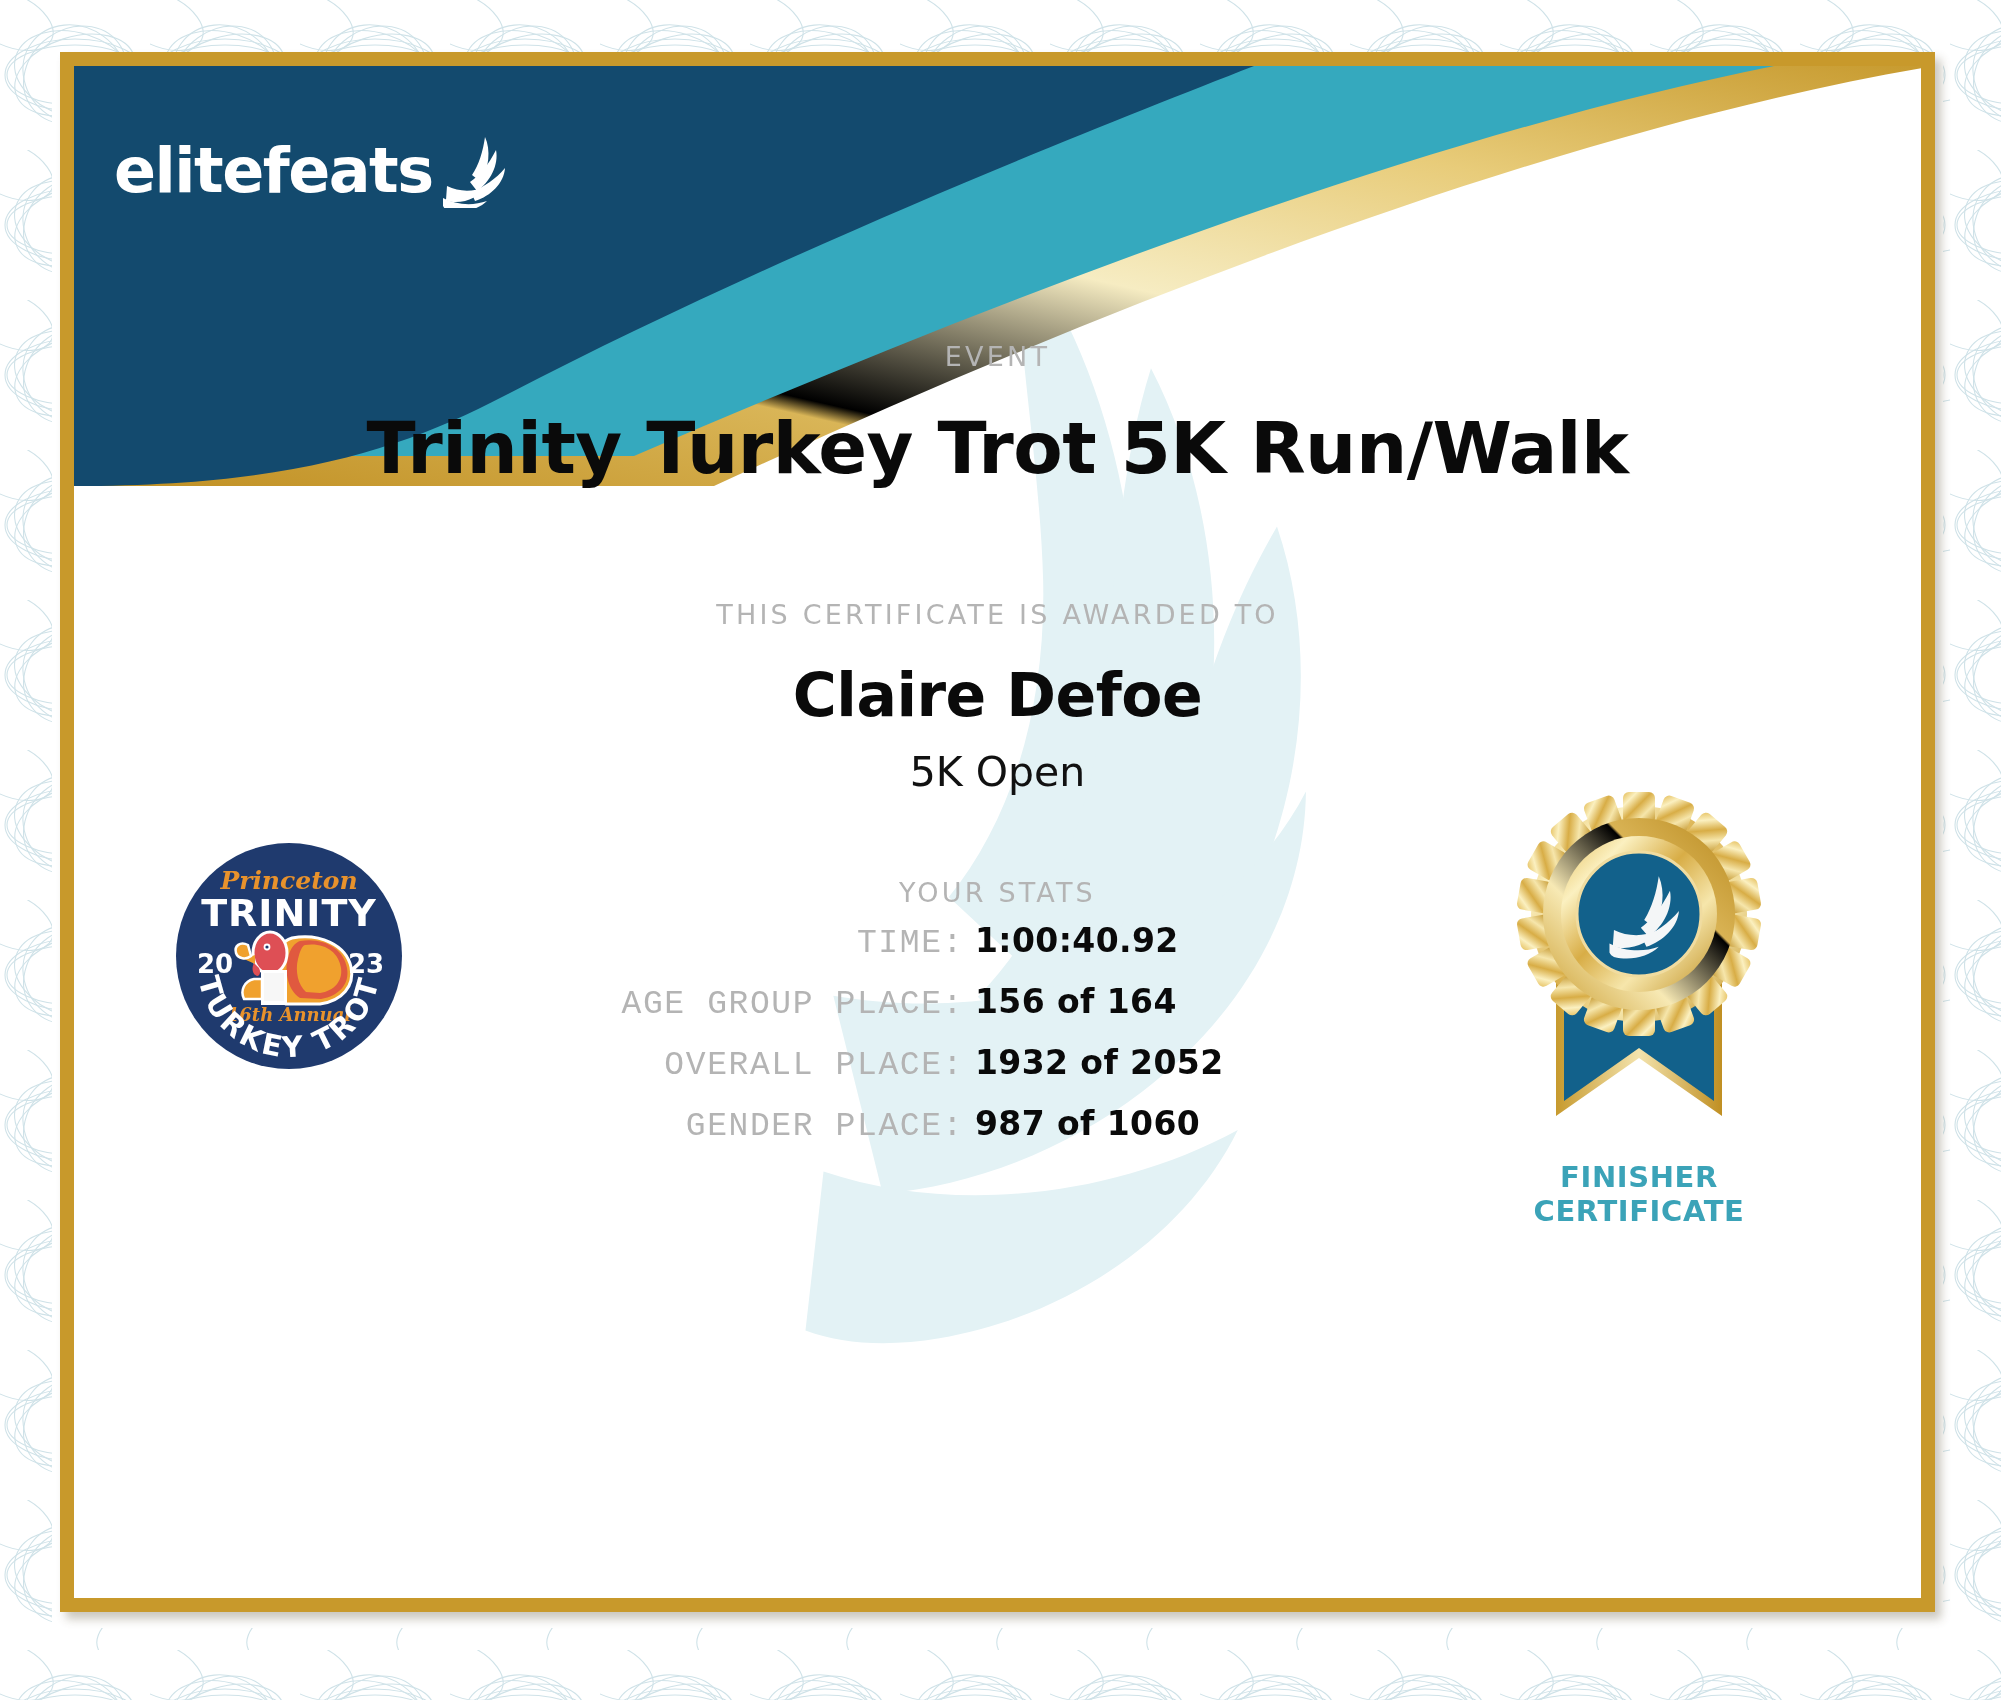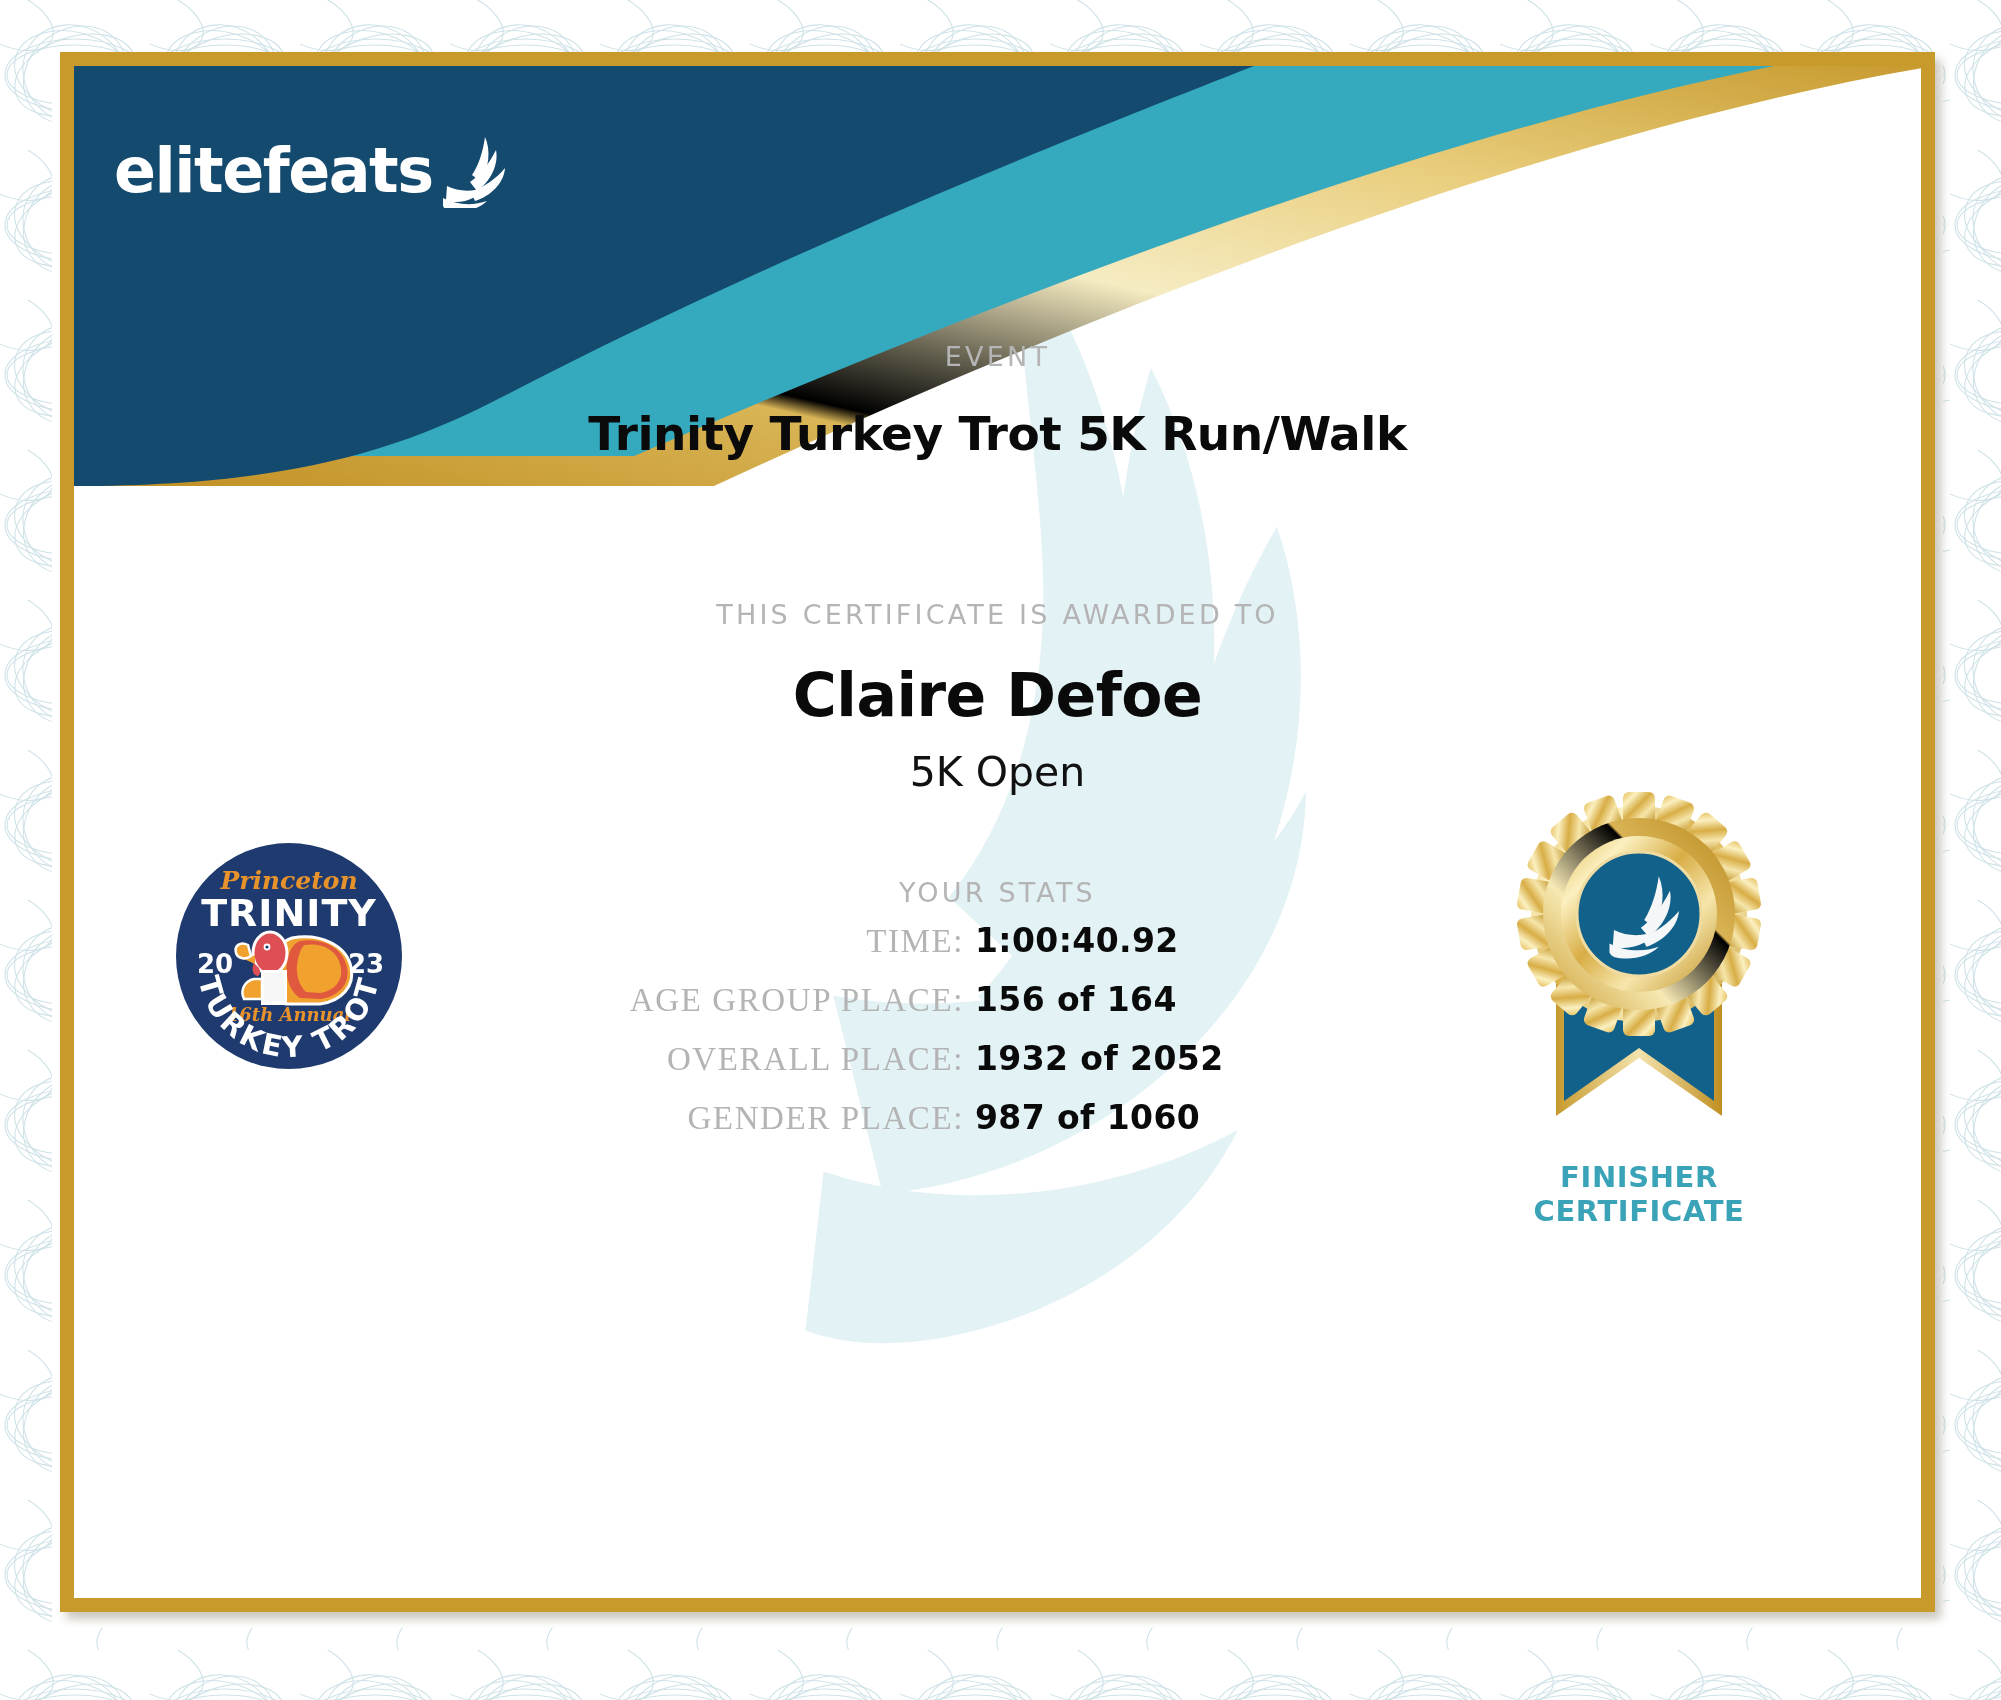--- a/index.html
+++ b/index.html
@@ -38,21 +38,21 @@
     color:#ffffff;font-size:62px;font-weight:700;letter-spacing:-1.5px;
     font-family:"DejaVu Sans", sans-serif;line-height:1;
   }
 
   
   .label{
     color:#b4b4b4;font-size:27px;font-weight:400;letter-spacing:3.2px;
     text-align:center;font-family:"DejaVu Sans", sans-serif;
   }
   .event-title{
-    color:#0a0a0a;font-size:47px;font-weight:700;text-align:center;
+    color:#0a0a0a;font-size:72px;font-weight:700;text-align:center;
     letter-spacing:-.5px;font-family:"DejaVu Sans", sans-serif;
   }
   .person-name{
     color:#0a0a0a;font-size:60px;font-weight:700;text-align:center;
     letter-spacing:-.5px;font-family:"DejaVu Sans", sans-serif;
   }
   .division{
     color:#111;font-size:41px;font-weight:400;text-align:center;
     font-family:"DejaVu Sans", sans-serif;
   }
@@ -63,21 +63,21 @@
   .sec-award .person-name{margin-top:30px;}
   .sec-award .division{margin-top:18px;}
   .sec-stats-head{position:absolute;left:0;right:0;top:783px;margin-top:28px;}
 
   
   .stats{position:absolute;left:0;top:855px;width:1300px;}
   .stat-row{display:flex;align-items:baseline;justify-content:flex-start;margin-bottom:20px;}
   .stat-label{
     width:890px;text-align:right;
     color:#b4b4b4;font-size:33px;letter-spacing:1.6px;font-weight:400;
-    font-family:Liberation Serif, serif;white-space:nowrap;
+    font-family:Liberation Mono, monospace;white-space:nowrap;
   }
   .stat-value{
     color:#0a0a0a;font-size:33px;font-weight:700;letter-spacing:.4px;
     margin-left:11px;font-family:"DejaVu Sans", sans-serif;white-space:nowrap;
   }
 
   
   .race-badge{position:absolute;left:100px;top:775px;width:230px;height:230px;}
 
   

